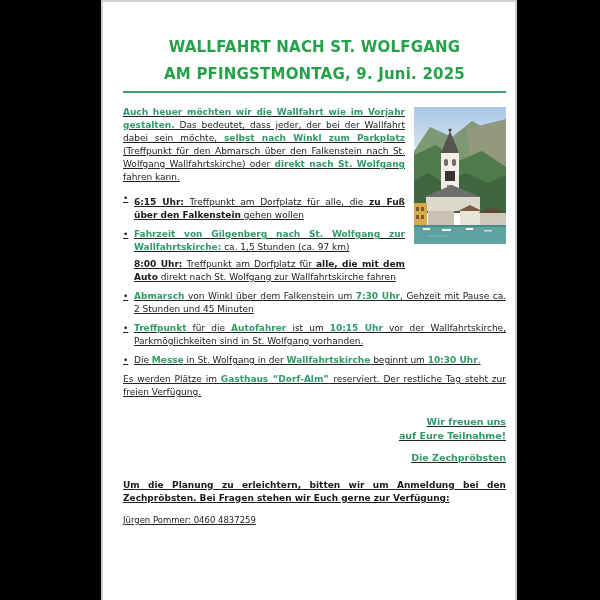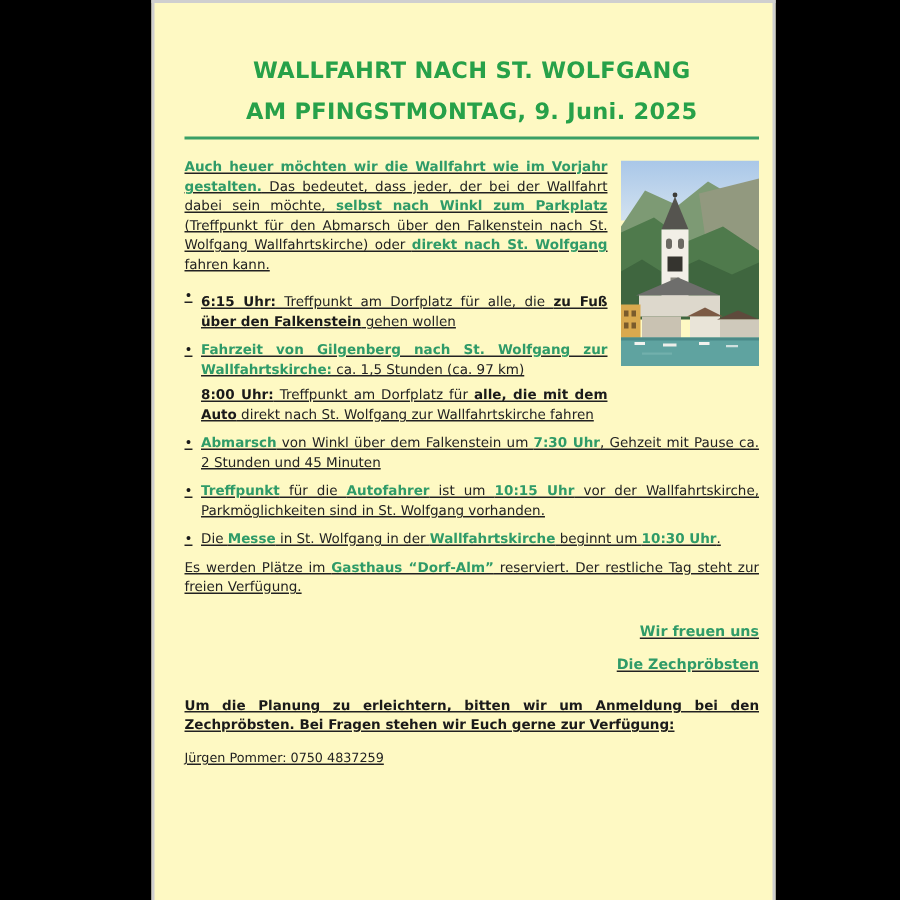--- a/index.html
+++ b/index.html
@@ -1,18 +1,18 @@
 <!DOCTYPE html>
 <html><head>
 <meta charset="utf-8">
 <style>
   html,body{margin:0;padding:0;background:#000;}
   .stage{position:relative;width:600px;height:600px;background:#000;overflow:hidden;
          font-family:"DejaVu Sans","Liberation Sans",sans-serif;}
-  .sheet{position:absolute;left:101px;top:0;width:416px;height:600px;background:#fef9c3;
+  .sheet{position:absolute;left:101px;top:0;width:416px;height:600px;background:#ffffff;
          border:2px solid #cfcfcf;border-bottom:none;box-sizing:border-box;}
   .inner{padding:0 9px 0 20px;}
   .title{margin-top:32px;text-align:center;color:#27a149;font-weight:bold;
          font-size:15px;line-height:27px;letter-spacing:.2px;}
   .title-rule{border:none;border-top:2px solid #3aa066;margin:3px 0 0 0;}
   .content{margin-top:13px;font-size:9px;line-height:13px;color:#222;text-decoration:underline;}
   .photo{float:right;width:92px;height:137px;margin:1px 0 6px 9px;}
   .photo svg{display:block;}
   .para{margin:0 0 8px 0;text-align:justify;}
   .para.bold{font-weight:bold;}
@@ -113,26 +113,27 @@
           </div>
           <div class="bullet">
             <span class="dot">•</span>
             <div class="btext">
               <div class="bline"><span class="seg-n">Die </span><span class="seg-g">Messe</span><span class="seg-n"> in St. Wolfgang in der </span><span class="seg-g">Wallfahrtskirche</span><span class="seg-n"> beginnt um </span><span class="seg-g">10:30 Uhr</span><span class="seg-n">.</span></div>
             </div>
           </div>
           <p class="para"><span class="seg-n">Es werden Plätze im </span><span class="seg-g">Gasthaus “Dorf-Alm”</span><span class="seg-n"> reserviert. Der restliche Tag steht zur freien Verfügung.</span></p>
           <div class="centerblock first">
             <div>Wir freuen uns</div>
+            <div>auf Eure Teilnahme!</div>
           </div>
           <div class="centerblock second">
             <div>Die Zechpröbsten</div>
           </div>
           <p class="para bold"><span class="seg-b">Um die Planung zu erleichtern, bitten wir um Anmeldung bei den Zechpröbsten. Bei Fragen stehen wir Euch gerne zur Verfügung:</span></p>
           <div class="contacts">
             <div class="col">
-              <div class="contact-line">Jürgen Pommer: 0750 4837259</div>
+              <div class="contact-line">Jürgen Pommer: 0460 4837259</div>
             </div>
           </div>
         </div>
     </div>
   </div>
 </div>
 
 </body></html>

